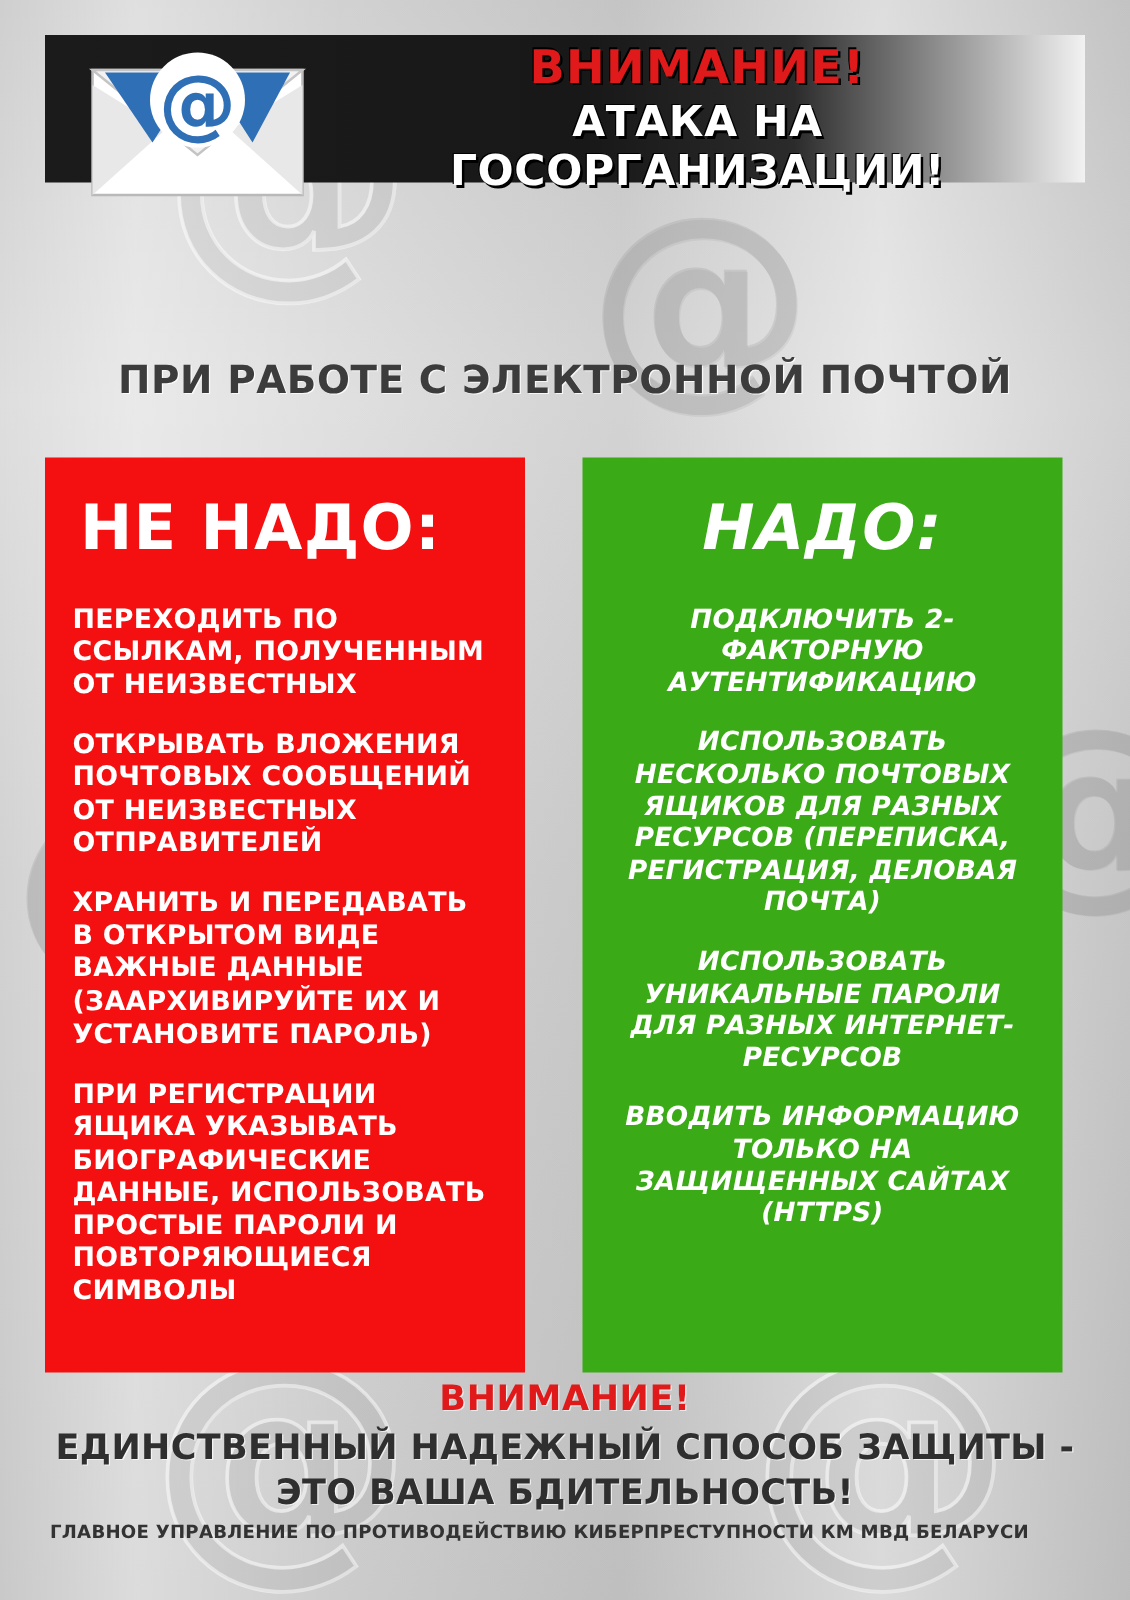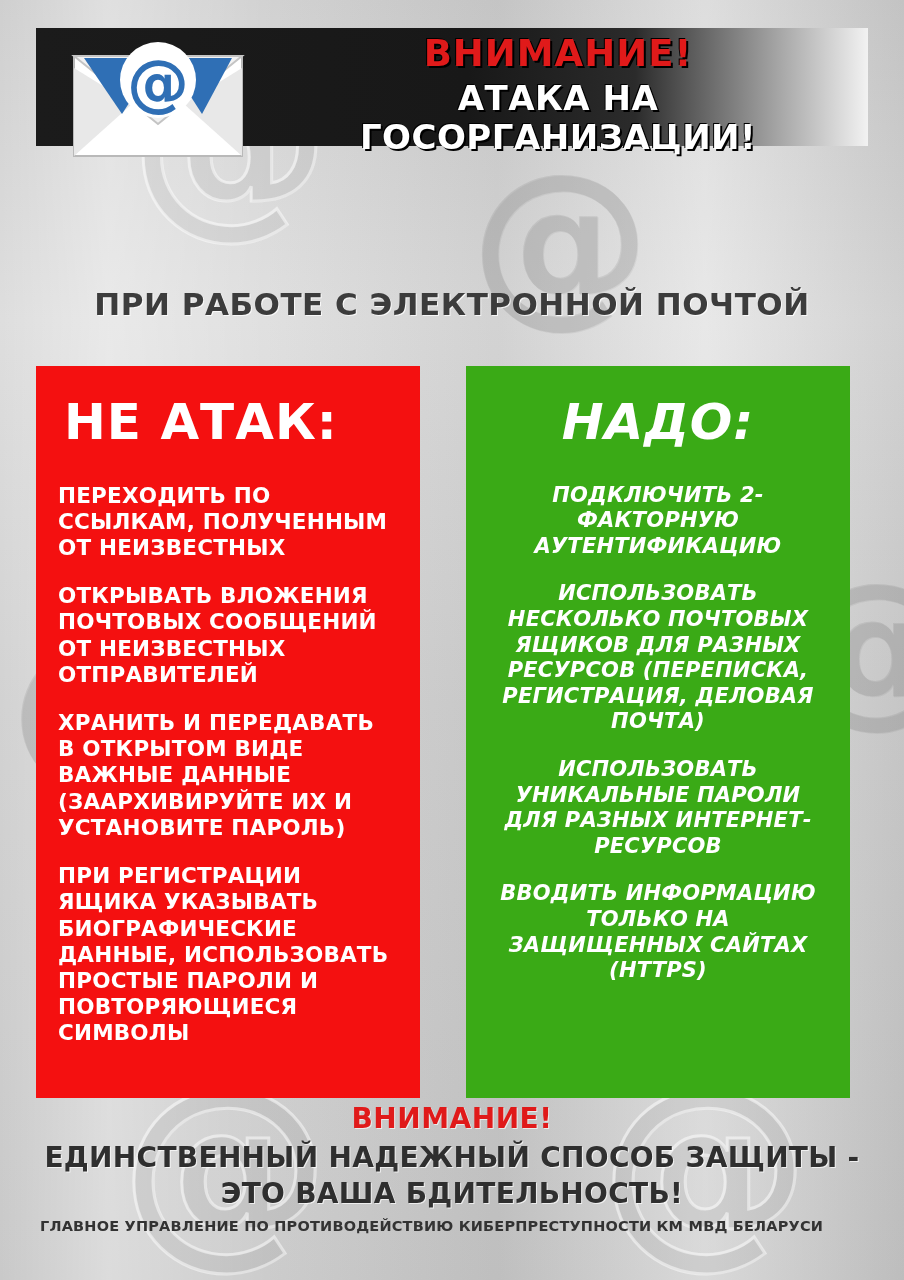--- a/index.html
+++ b/index.html
@@ -223,21 +223,21 @@
 
   <div class="header-text">
     <div class="hdr-1">ВНИМАНИЕ!</div>
     <div class="hdr-2">АТАКА НА ГОСОРГАНИЗАЦИИ!</div>
   </div>
 
 
   <div class="subtitle">ПРИ РАБОТЕ С ЭЛЕКТРОННОЙ ПОЧТОЙ</div>
 
   <div class="col col-left">
-    <div class="col-title">НЕ АТАК:</div>
+    <div class="col-title">НЕ НАДО:</div>
     <ul class="items">
       <li>ПЕРЕХОДИТЬ ПО ССЫЛКАМ, ПОЛУЧЕННЫМ ОТ НЕИЗВЕСТНЫХ</li>
       <li>ОТКРЫВАТЬ ВЛОЖЕНИЯ ПОЧТОВЫХ СООБЩЕНИЙ ОТ НЕИЗВЕСТНЫХ ОТПРАВИТЕЛЕЙ</li>
       <li>ХРАНИТЬ И ПЕРЕДАВАТЬ В ОТКРЫТОМ ВИДЕ ВАЖНЫЕ ДАННЫЕ (ЗААРХИВИРУЙТЕ ИХ И УСТАНОВИТЕ ПАРОЛЬ)</li>
       <li>ПРИ РЕГИСТРАЦИИ ЯЩИКА УКАЗЫВАТЬ БИОГРАФИЧЕСКИЕ ДАННЫЕ, ИСПОЛЬЗОВАТЬ ПРОСТЫЕ ПАРОЛИ И ПОВТОРЯЮЩИЕСЯ СИМВОЛЫ</li>
     </ul>
   </div>
 
   <div class="col col-right">
     <div class="col-title">НАДО:</div>

